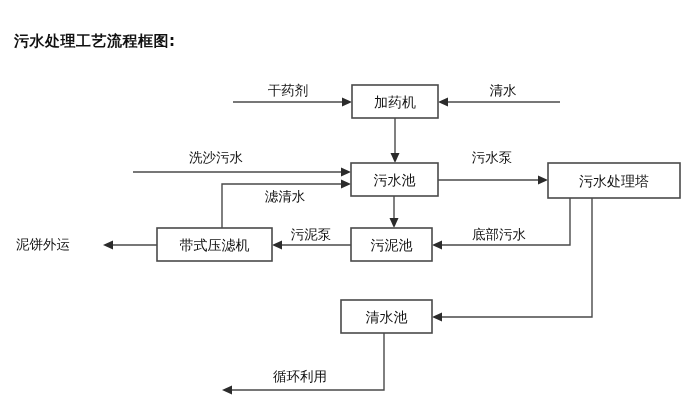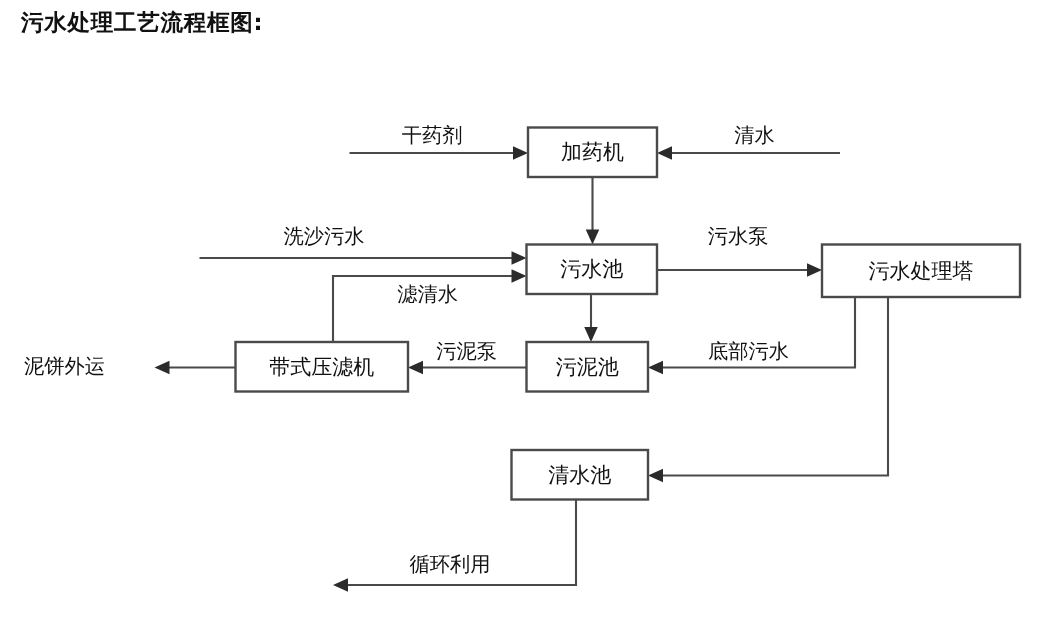--- a/index.html
+++ b/index.html
@@ -10,21 +10,21 @@
   body {
     width: 700px;
     height: 420px;
     position: relative;
     font-family: "DejaVu Sans", "Liberation Sans", sans-serif;
     overflow: hidden;
   }
   #diagram-title {
     position: absolute;
     left: 14px;
-    top: 6px;
+    top: 32px;
     font-size: 15px;
     font-weight: bold;
     color: #111111;
     letter-spacing: 0.5px;
     white-space: nowrap;
   }
   #flow-canvas {
     position: absolute;
     left: 0;
     top: 0;

